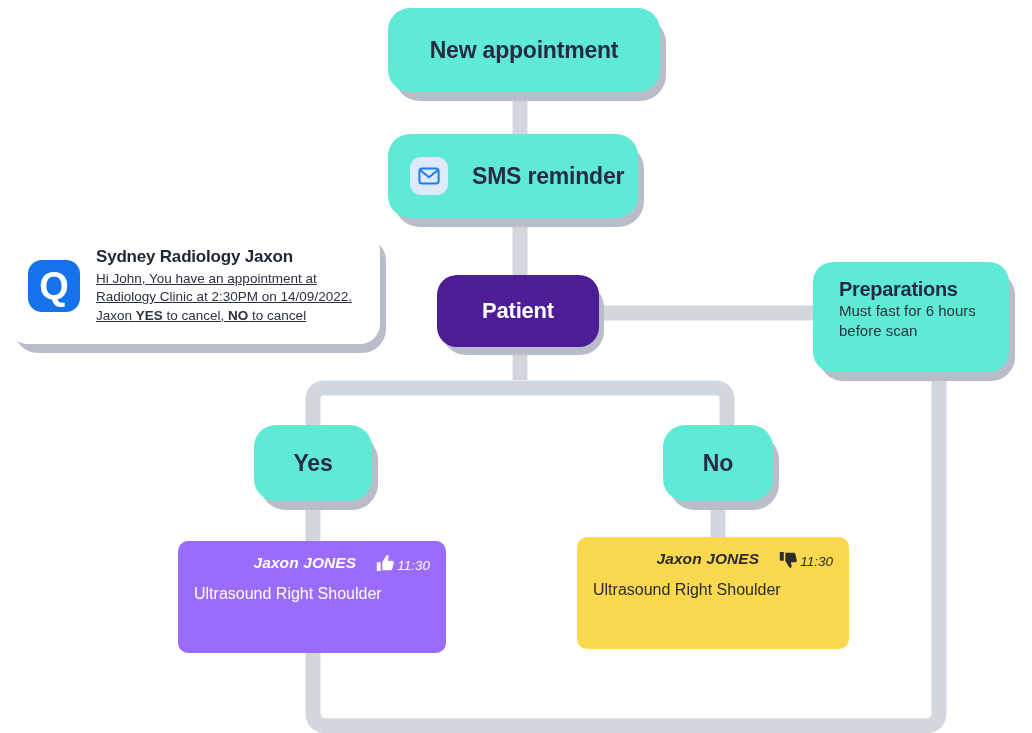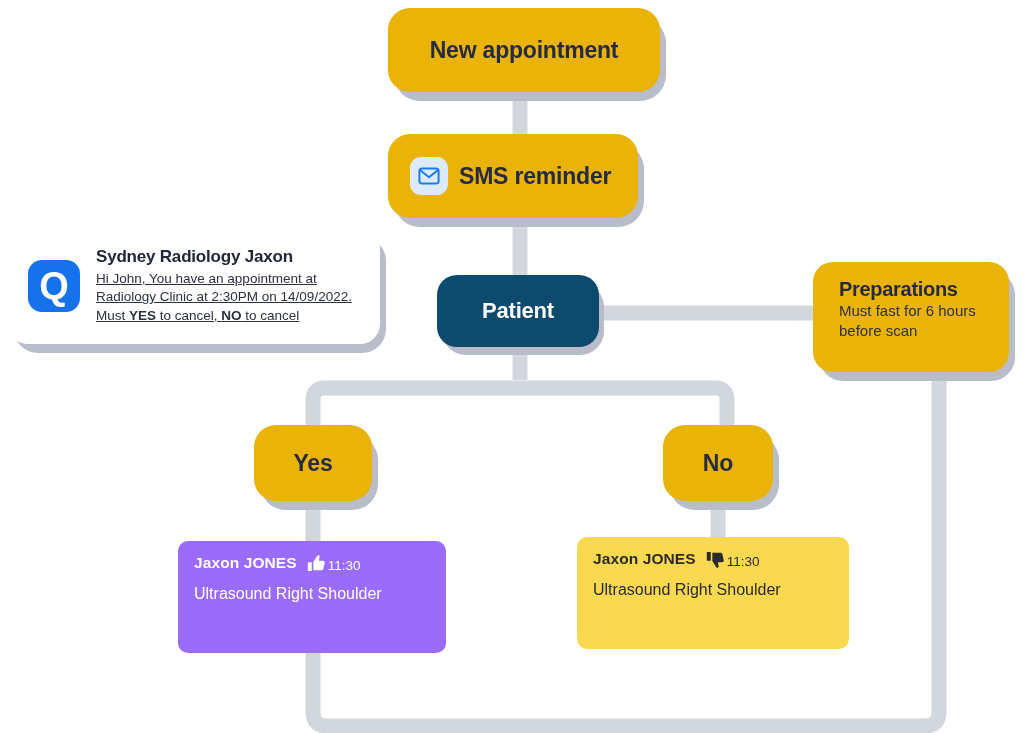--- a/index.html
+++ b/index.html
@@ -25,50 +25,50 @@
   }
   .node .plate{
     position:absolute;
     left:6px; top:9px; right:-6px; bottom:-9px;
     background:#b9bdc9;
     border-radius:26px;
   }
   .node .face{
     position:absolute;
     left:0; top:0; right:0; bottom:0;
-    background:#eab308;
+    background:#5eead4;
     border-radius:22px;
     display:flex;
     align-items:center;
     justify-content:center;
   }
   .node .label{
     color:#262b41;
     font-weight:bold;
     letter-spacing:-0.2px;
     white-space:nowrap;
   }
 
   
   #node-new{ left:388px; top:8px; width:272px; height:84px; }
   #node-new .label{ font-size:23px; }
 
   
   #node-sms{ left:388px; top:134px; width:250px; height:84px; }
-  #node-sms .face{ justify-content:flex-start; padding-left:22px; gap:11px; }
+  #node-sms .face{ justify-content:flex-start; padding-left:22px; gap:24px; }
   #node-sms .label{ font-size:23px; }
   .env-chip{
     width:38px;height:38px;border-radius:11px;background:#ddeafe;
     display:flex;align-items:center;justify-content:center;flex:0 0 auto;
   }
 
   
   #node-patient{ left:437px; top:275px; width:162px; height:72px; }
   #node-patient .plate{ left:5px; top:8px; right:-5px; bottom:-8px; border-radius:24px;}
-  #node-patient .face{ background:#0c4a6e; border-radius:20px; }
+  #node-patient .face{ background:#4c1d95; border-radius:20px; }
   #node-patient .label{ color:#ffffff; font-size:22px; }
 
   
   #node-yes{ left:254px; top:425px; width:118px; height:76px; }
   #node-yes .label{ font-size:23px; }
   
   #node-no{ left:663px; top:425px; width:110px; height:76px; }
   #node-no .label{ font-size:23px; }
 
   
@@ -104,21 +104,21 @@
   .sms-body b{font-weight:bold;}
 
   
   .msg-card{
     position:absolute;
     border-radius:10px;
     box-sizing:border-box;
     padding:13px 16px 0 16px;
   }
   .msg-row{
-    display:flex;align-items:flex-start;justify-content:flex-start;gap:10px;
+    display:flex;align-items:flex-start;justify-content:flex-end;gap:20px;font-style:italic;
   }
   .msg-name{ font-size:15.5px; font-weight:bold; letter-spacing:0.1px;}
   .msg-meta{ display:flex;align-items:center;gap:2px;font-size:13.5px;white-space:nowrap;}
   .msg-sub{ font-size:16px; margin-top:9px; }
 
   #card-yes{ left:178px; top:541px; width:268px; height:112px; background:#9b6bfc; color:#ffffff; }
   #card-no{ left:577px; top:537px; width:272px; height:112px; background:#fad84f; color:#2b2b2b; }
 </style>
 </head>
 <body>
@@ -167,21 +167,21 @@
 
   <div id="sms-card">
     <div class="plate"></div>
     <div class="face">
       <span class="q-chip">Q</span>
       <div class="sms-text">
         <p class="sms-title">Sydney Radiology Jaxon</p>
         <p class="sms-body">
           <span>Hi John, You have an appointment at</span><br>
           <span>Radiology Clinic at 2:30PM on 14/09/2022.</span><br>
-          <span>Must </span><b>YES</b><span> to cancel, </span><b>NO</b><span> to cancel</span>
+          <span>Jaxon </span><b>YES</b><span> to cancel, </span><b>NO</b><span> to cancel</span>
         </p>
       </div>
     </div>
   </div>
 
   <div class="node" id="node-patient">
     <div class="plate"></div>
     <div class="face">
       <span class="label">Patient</span>
     </div>

